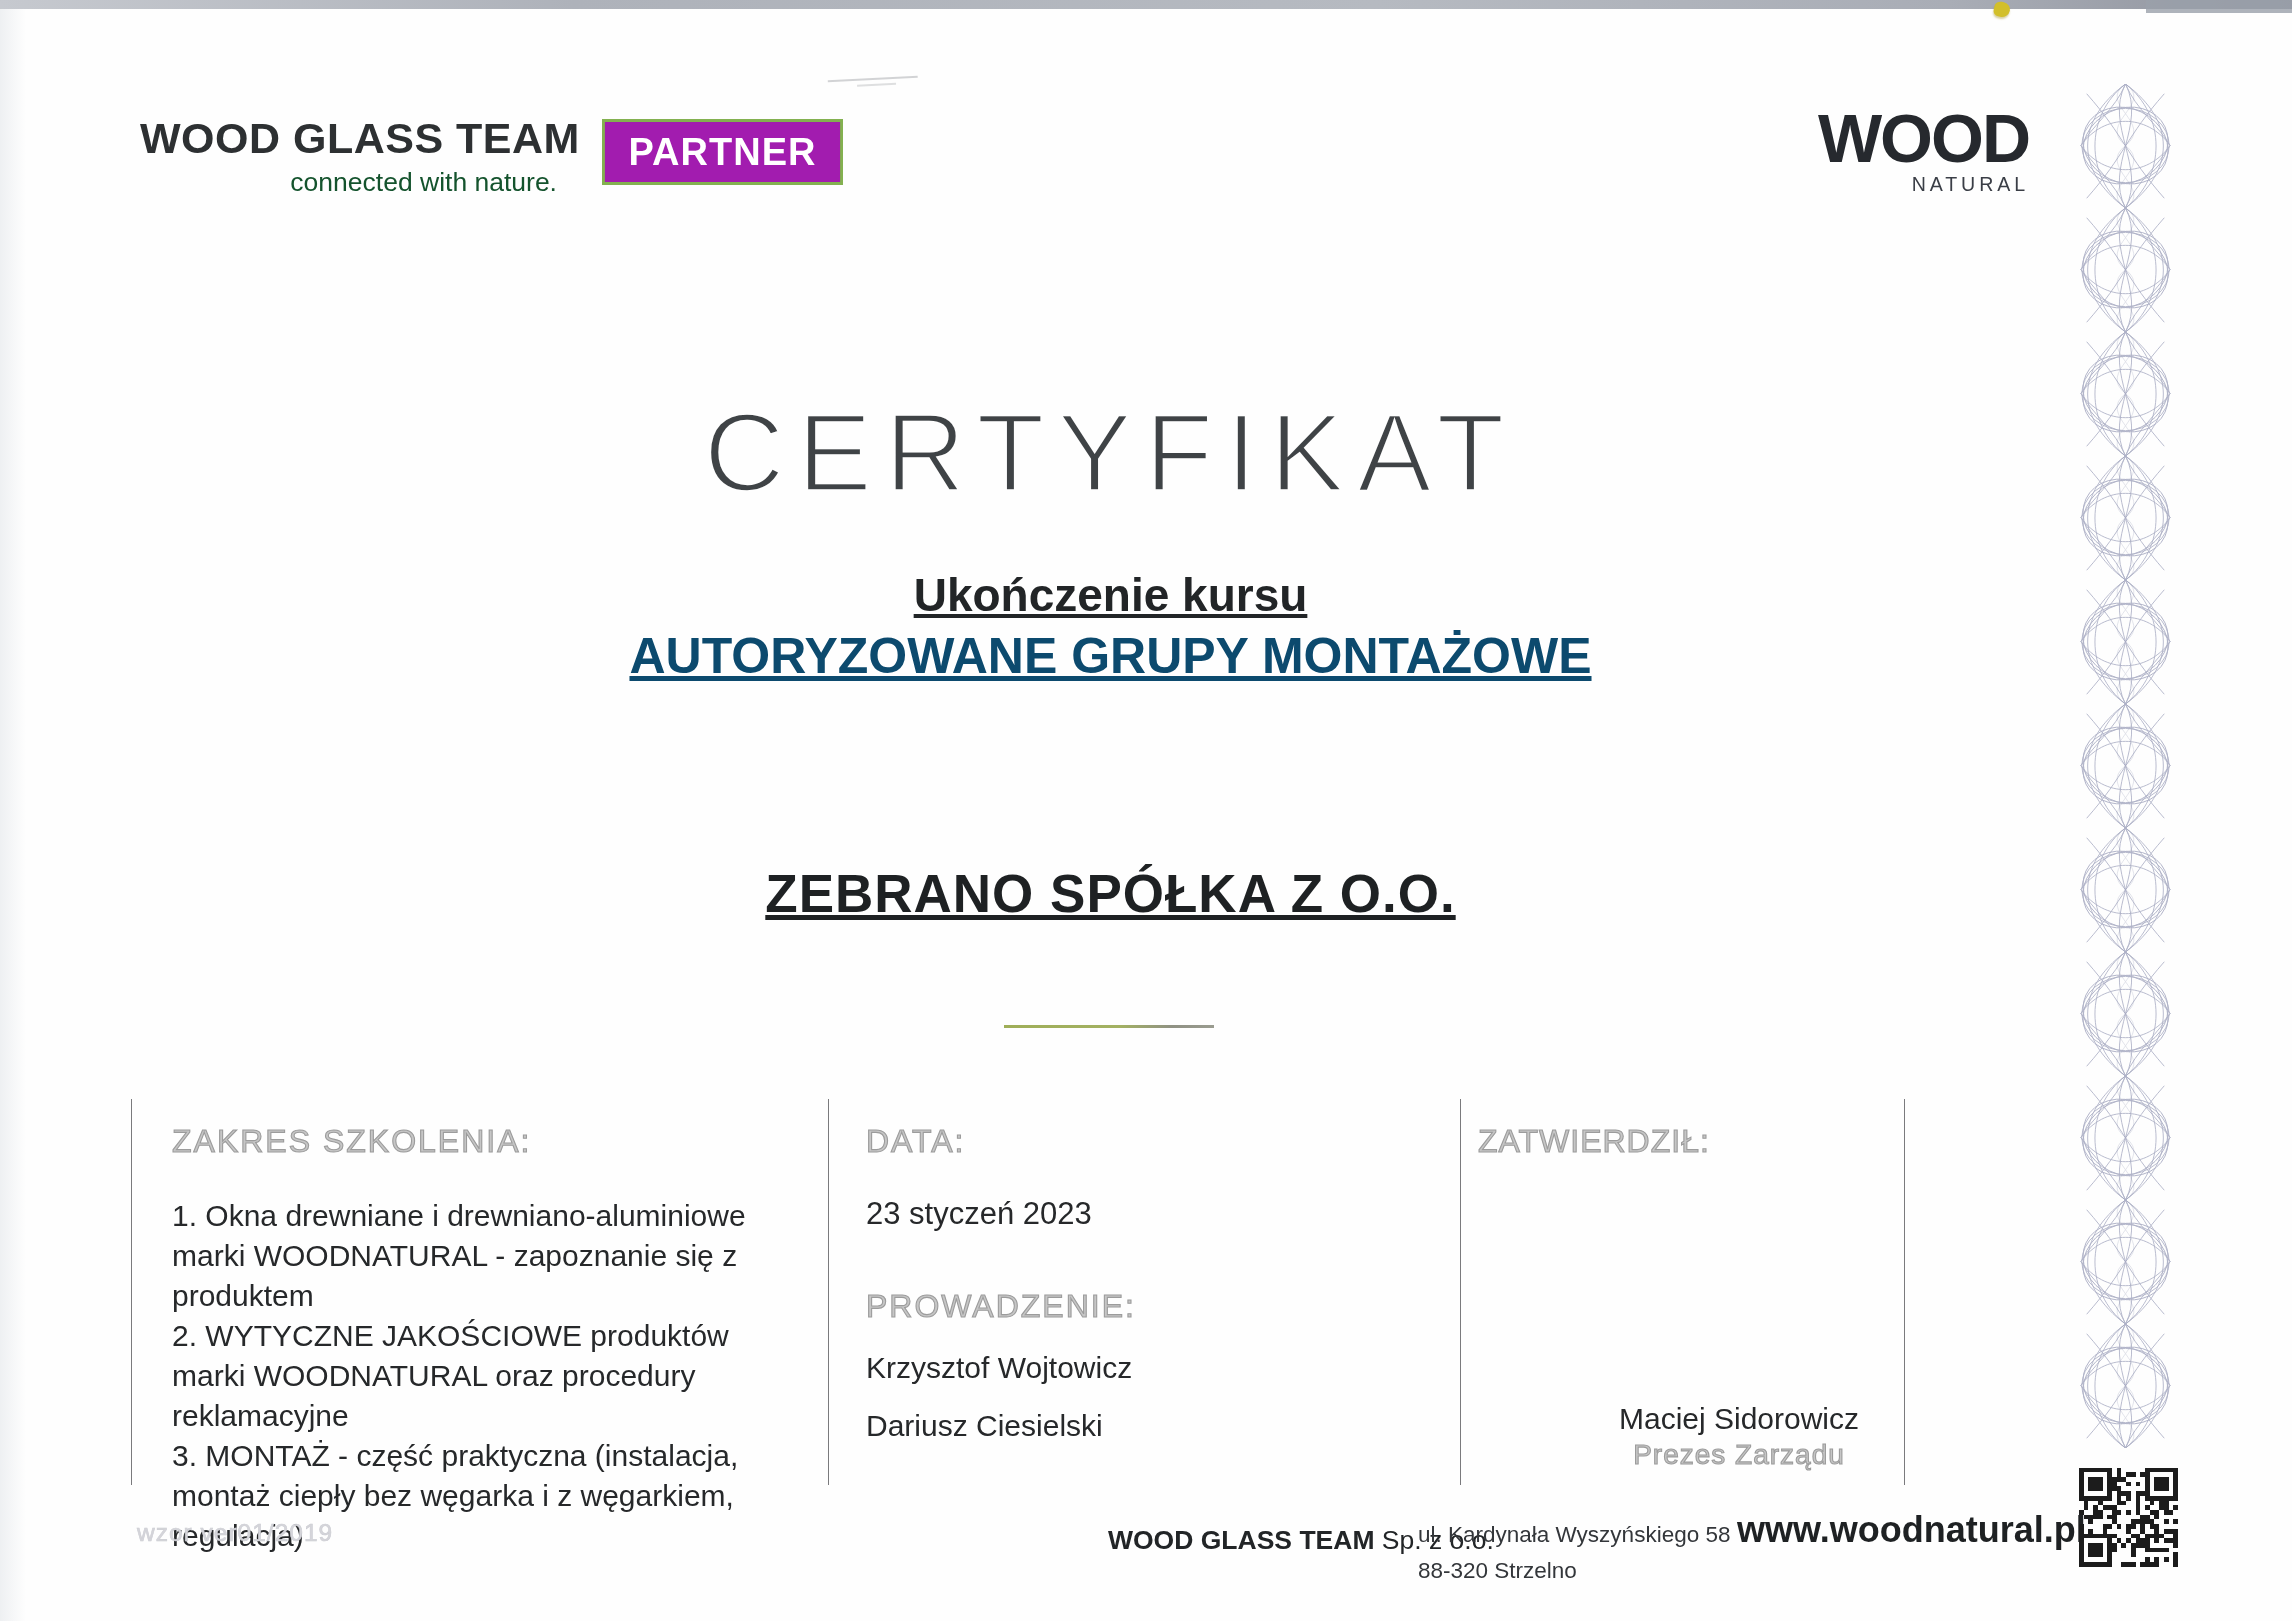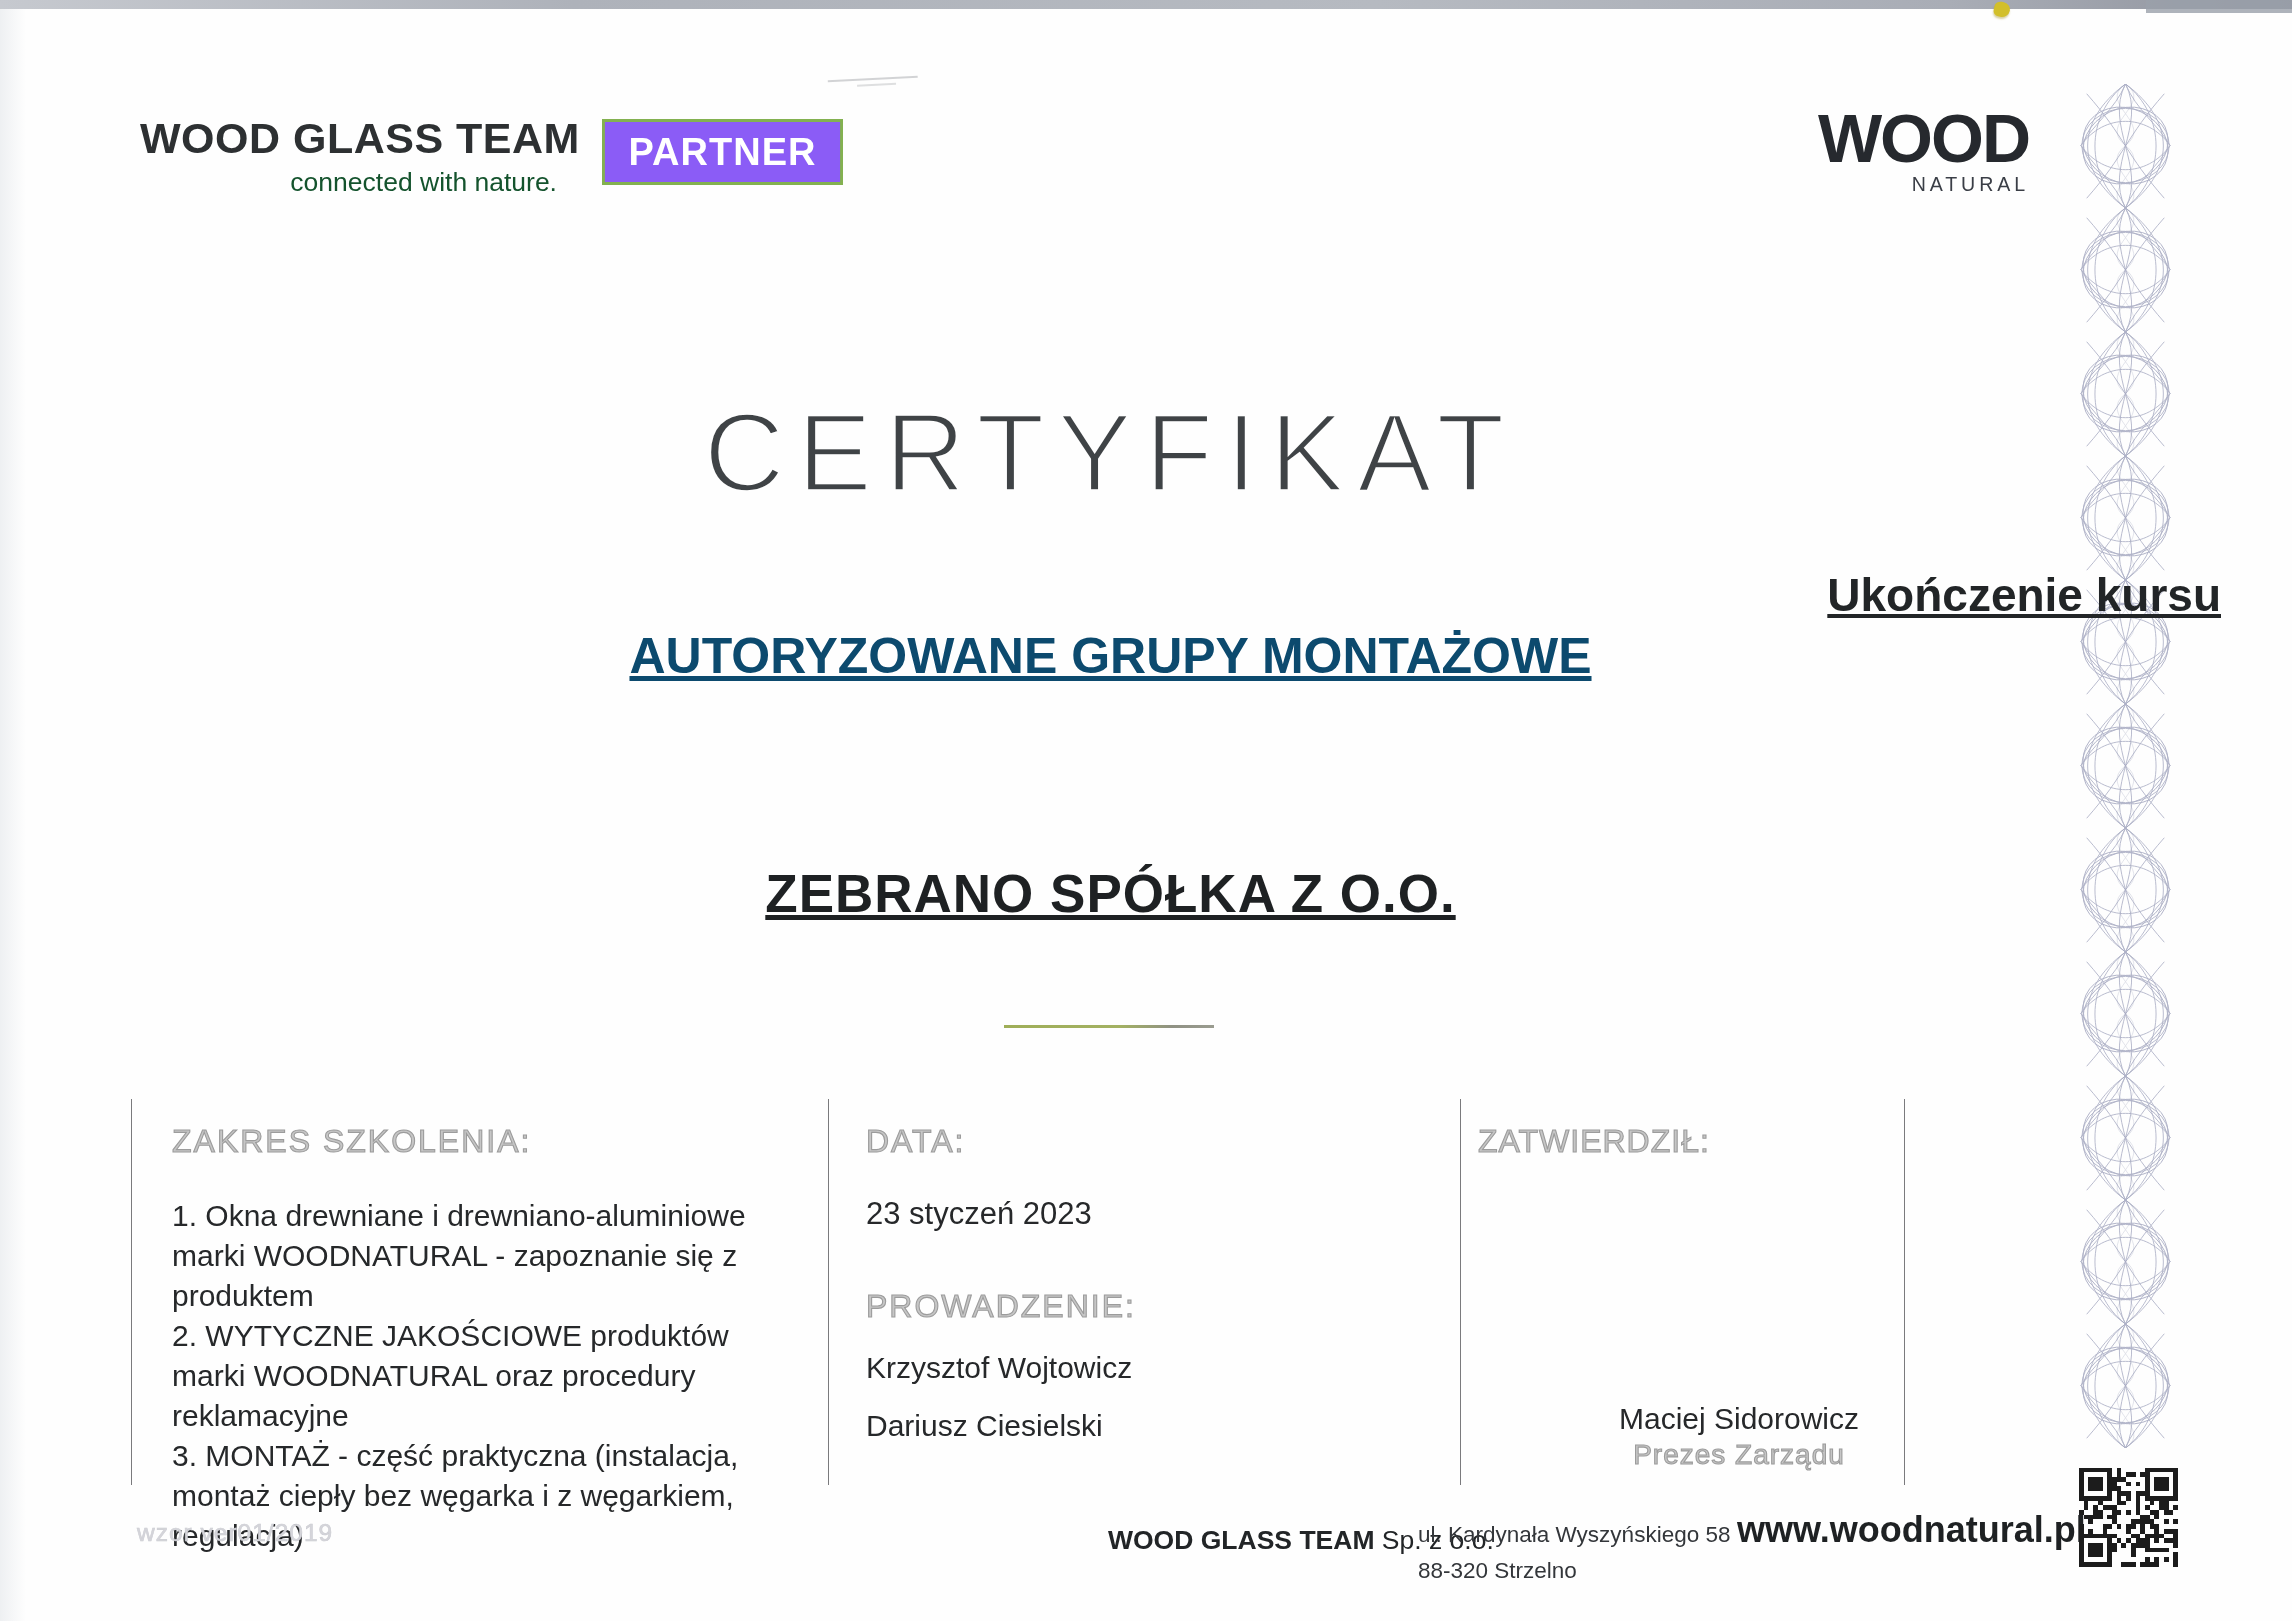--- a/index.html
+++ b/index.html
@@ -18,35 +18,35 @@
     background:#d2bf2a; border-radius:45% 55% 60% 40%; transform:rotate(12deg); box-shadow:0 2px 2px rgba(160,140,20,.4); }
   .smudge { position:absolute; left:828px; top:78px; width:90px; height:11.8px; transform:rotate(-3deg); }
   .smudge .s1 { width:90px; height:0; border-top:2px solid rgba(110,112,118,.30); }
   .smudge .s2 { width:39px; height:0; margin:3.9px 0 0 29px; border-top:2px solid rgba(110,112,118,.22); }
 
   
   .brand { position:absolute; left:140px; top:114px; width:417px; }
   .brand-title { font-size:43px; font-weight:800; letter-spacing:0.5px; color:#2d3032; white-space:nowrap; }
   .brand-tagline { text-align:right; font-size:26.5px; font-weight:500; color:#14532d; margin-top:4px; }
   .partner-badge { position:absolute; left:602px; top:119px; width:241px; height:66px;
-    background:#8b5cf6; box-shadow:inset 0 0 0 2.9px #83b150;
+    background:#a21caf; box-shadow:inset 0 0 0 2.9px #83b150;
     display:flex; align-items:center; justify-content:center;
     color:#ffffff; font-size:38px; font-weight:700; letter-spacing:1px; }
   .wood-logo { position:absolute; left:1743px; top:106px; width:286px; text-align:right; }
   .wood-title { font-size:68px; font-weight:900; letter-spacing:-2px; line-height:.95; color:#26292e; }
   .wood-sub { font-size:19.6px; font-weight:500; letter-spacing:3.9px; color:#3a3e46; margin-top:2.9px; }
 
   
   .guilloche { position:absolute; left:2077px; top:84px; }
 
   
   .cline { position:absolute; left:0; width:2221px; text-align:center;text-decoration:underline; }
   .cert-title { top:388px; font-size:112px; font-weight:400; letter-spacing:12.7px;
     color:#3f4346; -webkit-text-stroke:3.4px #fefefe; white-space:nowrap; }
-  .course1 { top:568px; font-size:46px; font-weight:700; color:#222527;text-align:right; }
+  .course1 { top:568px; font-size:46px; font-weight:700; color:#222527; }
   .course2 { top:627px; font-size:50px; font-weight:700; color:#0c4a6e; }
   .stencil { color:#c6c6c6; -webkit-text-stroke:1.1px #9c9c9c; }
   .for-label { top:777px; font-size:30px; letter-spacing:3.9px; }
   .recipient { top:863px; font-size:53px; font-weight:700; letter-spacing:1px; color:#1e2123; }
   .divider { position:absolute; left:1004px; top:1025px; width:210px; height:2.9px;
     background:linear-gradient(to right,#9fae58 0%,#a3b162 55%,#8f9183 80%,#9a9c90 100%); }
 
   
   .vline { position:absolute; top:1099px; height:386px; width:1px; background:#4e4e52; opacity:.75; }
   .v1 { left:131px; } .v2 { left:828px; } .v3 { left:1460px; } .v4 { left:1904px; }

